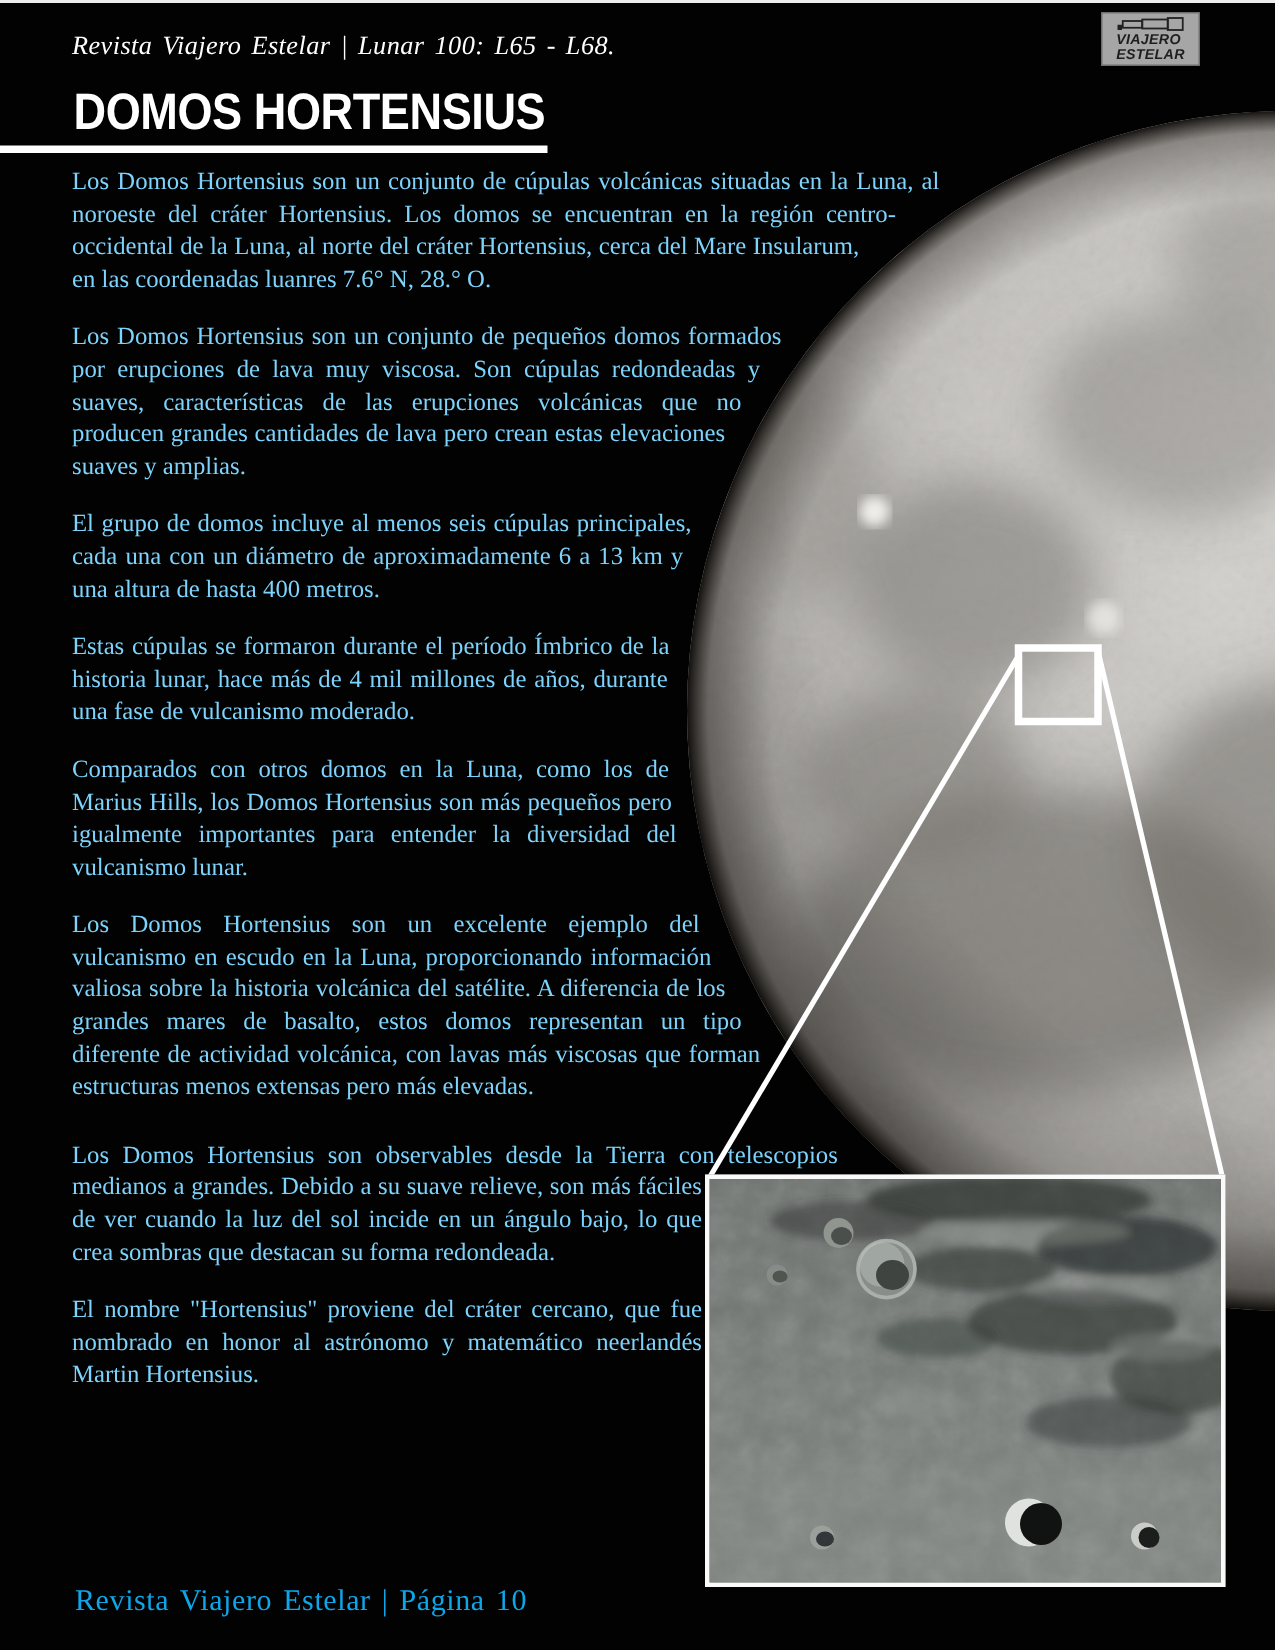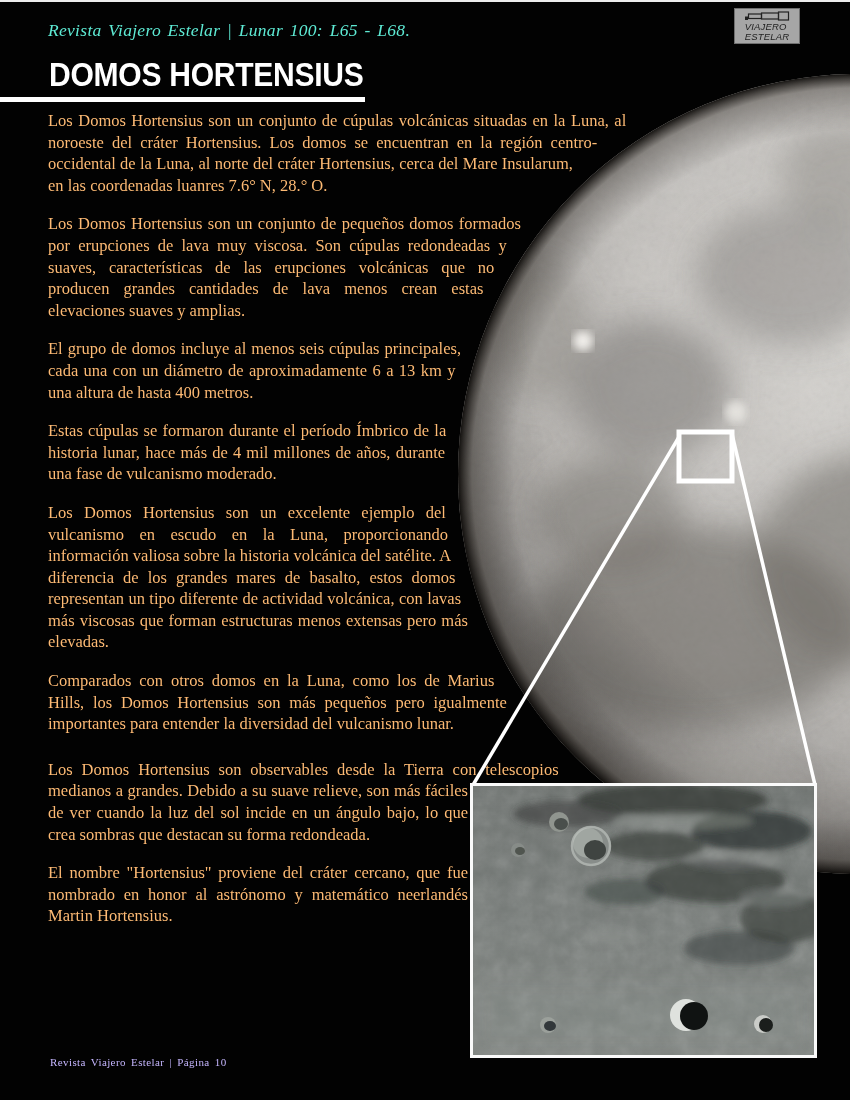--- a/index.html
+++ b/index.html
@@ -5,70 +5,70 @@
   html,body { margin:0; padding:0; background:#1a1a1a; }
   .page {
     position:relative; width:850px; height:1100px; margin:0 auto;
     background:#020202; overflow:hidden;
     font-family:"Liberation Serif", serif;
   }
   .topline { position:absolute; top:0; left:0; width:850px; height:2px; background:#ededed; }
 
   .masthead {
     position:absolute; left:48px; top:20px;
-    font-style:italic; font-size:17.5px; color:#5eead4; letter-spacing:.3px;
+    font-style:italic; font-size:17.5px; color:#ffffff; letter-spacing:.3px;
     word-spacing:2px; z-index:3;
   }
 
   .logo {
     position:absolute; left:734px; top:8px; width:66px; height:36px;
     background:#a6a6a6; border:1px solid #6f6f6f; box-sizing:border-box;
     display:flex; flex-direction:column; align-items:center; justify-content:center;
     z-index:3;
   }
   .logo-icon { display:block; margin-bottom:1px; }
   .logo-text {
-    font-family:"Liberation Sans", sans-serif; font-weight:400; font-style:italic;
+    font-family:"Liberation Sans", sans-serif; font-weight:700; font-style:italic;
     font-size:9.5px; line-height:1.02; color:#1e1e1e; letter-spacing:.2px; text-align:left;
   }
 
   .title {
     position:absolute; left:49px; top:55px; margin:0;
     font-family:"Liberation Sans", sans-serif; font-weight:700; font-size:31px;
     color:#ffffff; letter-spacing:-.3px; white-space:nowrap;
     transform:scale(.97,1.1); transform-origin:left top; z-index:3;
   }
   .title-bar { position:absolute; left:0; top:97px; width:365px; height:5px; background:#ffffff; z-index:3; }
 
   .moon-svg { position:absolute; left:0; top:0; z-index:1; }
 
   .article {
     position:absolute; left:48px; top:110px; width:772px; height:950px;
-    color:#fdba74; font-size:16.5px; line-height:21.6px; text-align:justify;
+    color:#7dd3fc; font-size:16.5px; line-height:21.6px; text-align:justify;
     z-index:2;
   }
   .article p { margin:0 0 17px 0; }
   .article p.after-moon { margin-top:24px; }
   .moon-spacer {
     float:right; width:425px; height:673px;
     shape-outside:circle(414px at 464px 364px);
   }
   .inset-spacer { float:right; clear:right; width:352px; height:277px; }
 
   .callout-svg { position:absolute; left:0; top:0; z-index:5; pointer-events:none; }
 
   .inset {
     position:absolute; left:470px; top:783px; width:347px; height:275px;
     border:3px solid #fafafa; box-sizing:border-box; background:#6e7370; z-index:6;
   }
   .inset svg { display:block; width:341px; height:269px; }
 
   .footer {
     position:absolute; left:50px; top:1056px;
-    font-size:11px; color:#c4b5fd; letter-spacing:.4px; word-spacing:2px; z-index:7;
+    font-size:20px; color:#0ea5e9; letter-spacing:.4px; word-spacing:2px; z-index:7;
   }
 </style>
 </head>
 <body>
 
 <div class="page">
 
   <div class="topline"></div>
 
   <div class="masthead">Revista Viajero Estelar  |  Lunar 100: L65 - L68.</div>
@@ -154,25 +154,25 @@
     </g>
 
     <circle cx="858" cy="474" r="400" fill="url(#mshade)"></circle>
     <circle cx="858" cy="474" r="400" fill="url(#mlimb)"></circle>
   </svg>
 
   <div class="article">
     <div class="moon-spacer"></div>
     <div class="inset-spacer"></div>
     <p>Los Domos Hortensius son un conjunto de cúpulas volcánicas situadas en la Luna, al noroeste del cráter Hortensius. Los domos se encuentran en la región centro-occidental de la Luna, al norte del cráter Hortensius, cerca del Mare Insularum, en las coordenadas luanres  7.6° N, 28.° O.</p>
-    <p>Los Domos Hortensius son un conjunto de pequeños domos formados por erupciones de lava muy viscosa. Son cúpulas redondeadas y suaves, características de las erupciones volcánicas que no producen grandes cantidades de lava menos crean estas elevaciones suaves y amplias.</p>
+    <p>Los Domos Hortensius son un conjunto de pequeños domos formados por erupciones de lava muy viscosa. Son cúpulas redondeadas y suaves, características de las erupciones volcánicas que no producen grandes cantidades de lava pero crean estas elevaciones suaves y amplias.</p>
     <p>El grupo de domos incluye al menos seis cúpulas principales, cada una con un diámetro de aproximadamente 6 a 13 km y una altura de hasta 400 metros.</p>
     <p>Estas cúpulas se formaron durante el período Ímbrico de la historia lunar, hace más de 4 mil millones de años, durante una fase de vulcanismo moderado.</p>
+    <p>Comparados con otros domos en la Luna, como los de Marius Hills, los Domos Hortensius son más pequeños pero igualmente importantes para entender la diversidad del vulcanismo lunar.</p>
     <p>Los Domos Hortensius son un excelente ejemplo del vulcanismo en escudo en la Luna, proporcionando información valiosa sobre la historia volcánica del satélite. A diferencia de los grandes mares de basalto, estos domos representan un tipo diferente de actividad volcánica, con lavas más viscosas que forman estructuras menos extensas pero más elevadas.</p>
-    <p>Comparados con otros domos en la Luna, como los de Marius Hills, los Domos Hortensius son más pequeños pero igualmente importantes para entender la diversidad del vulcanismo lunar.</p>
     <p class="after-moon">Los Domos Hortensius son observables desde la Tierra con telescopios medianos a grandes. Debido a su suave relieve, son más fáciles de ver cuando la luz del sol incide en un ángulo bajo, lo que crea sombras que destacan su forma redondeada.</p>
     <p>El nombre "Hortensius" proviene del cráter cercano, que fue nombrado en honor al astrónomo y matemático neerlandés Martin Hortensius.</p>
   </div>
 
   <svg class="callout-svg" width="850" height="1100" viewBox="0 0 850 1100">
     <line x1="679" y1="437" x2="473" y2="785" stroke="#ffffff" stroke-width="3.5"></line>
     <line x1="732" y1="434" x2="815" y2="785" stroke="#ffffff" stroke-width="3.5"></line>
     <rect x="679" y="432" width="53" height="49" fill="none" stroke="#ffffff" stroke-width="5"></rect>
   </svg>
 

